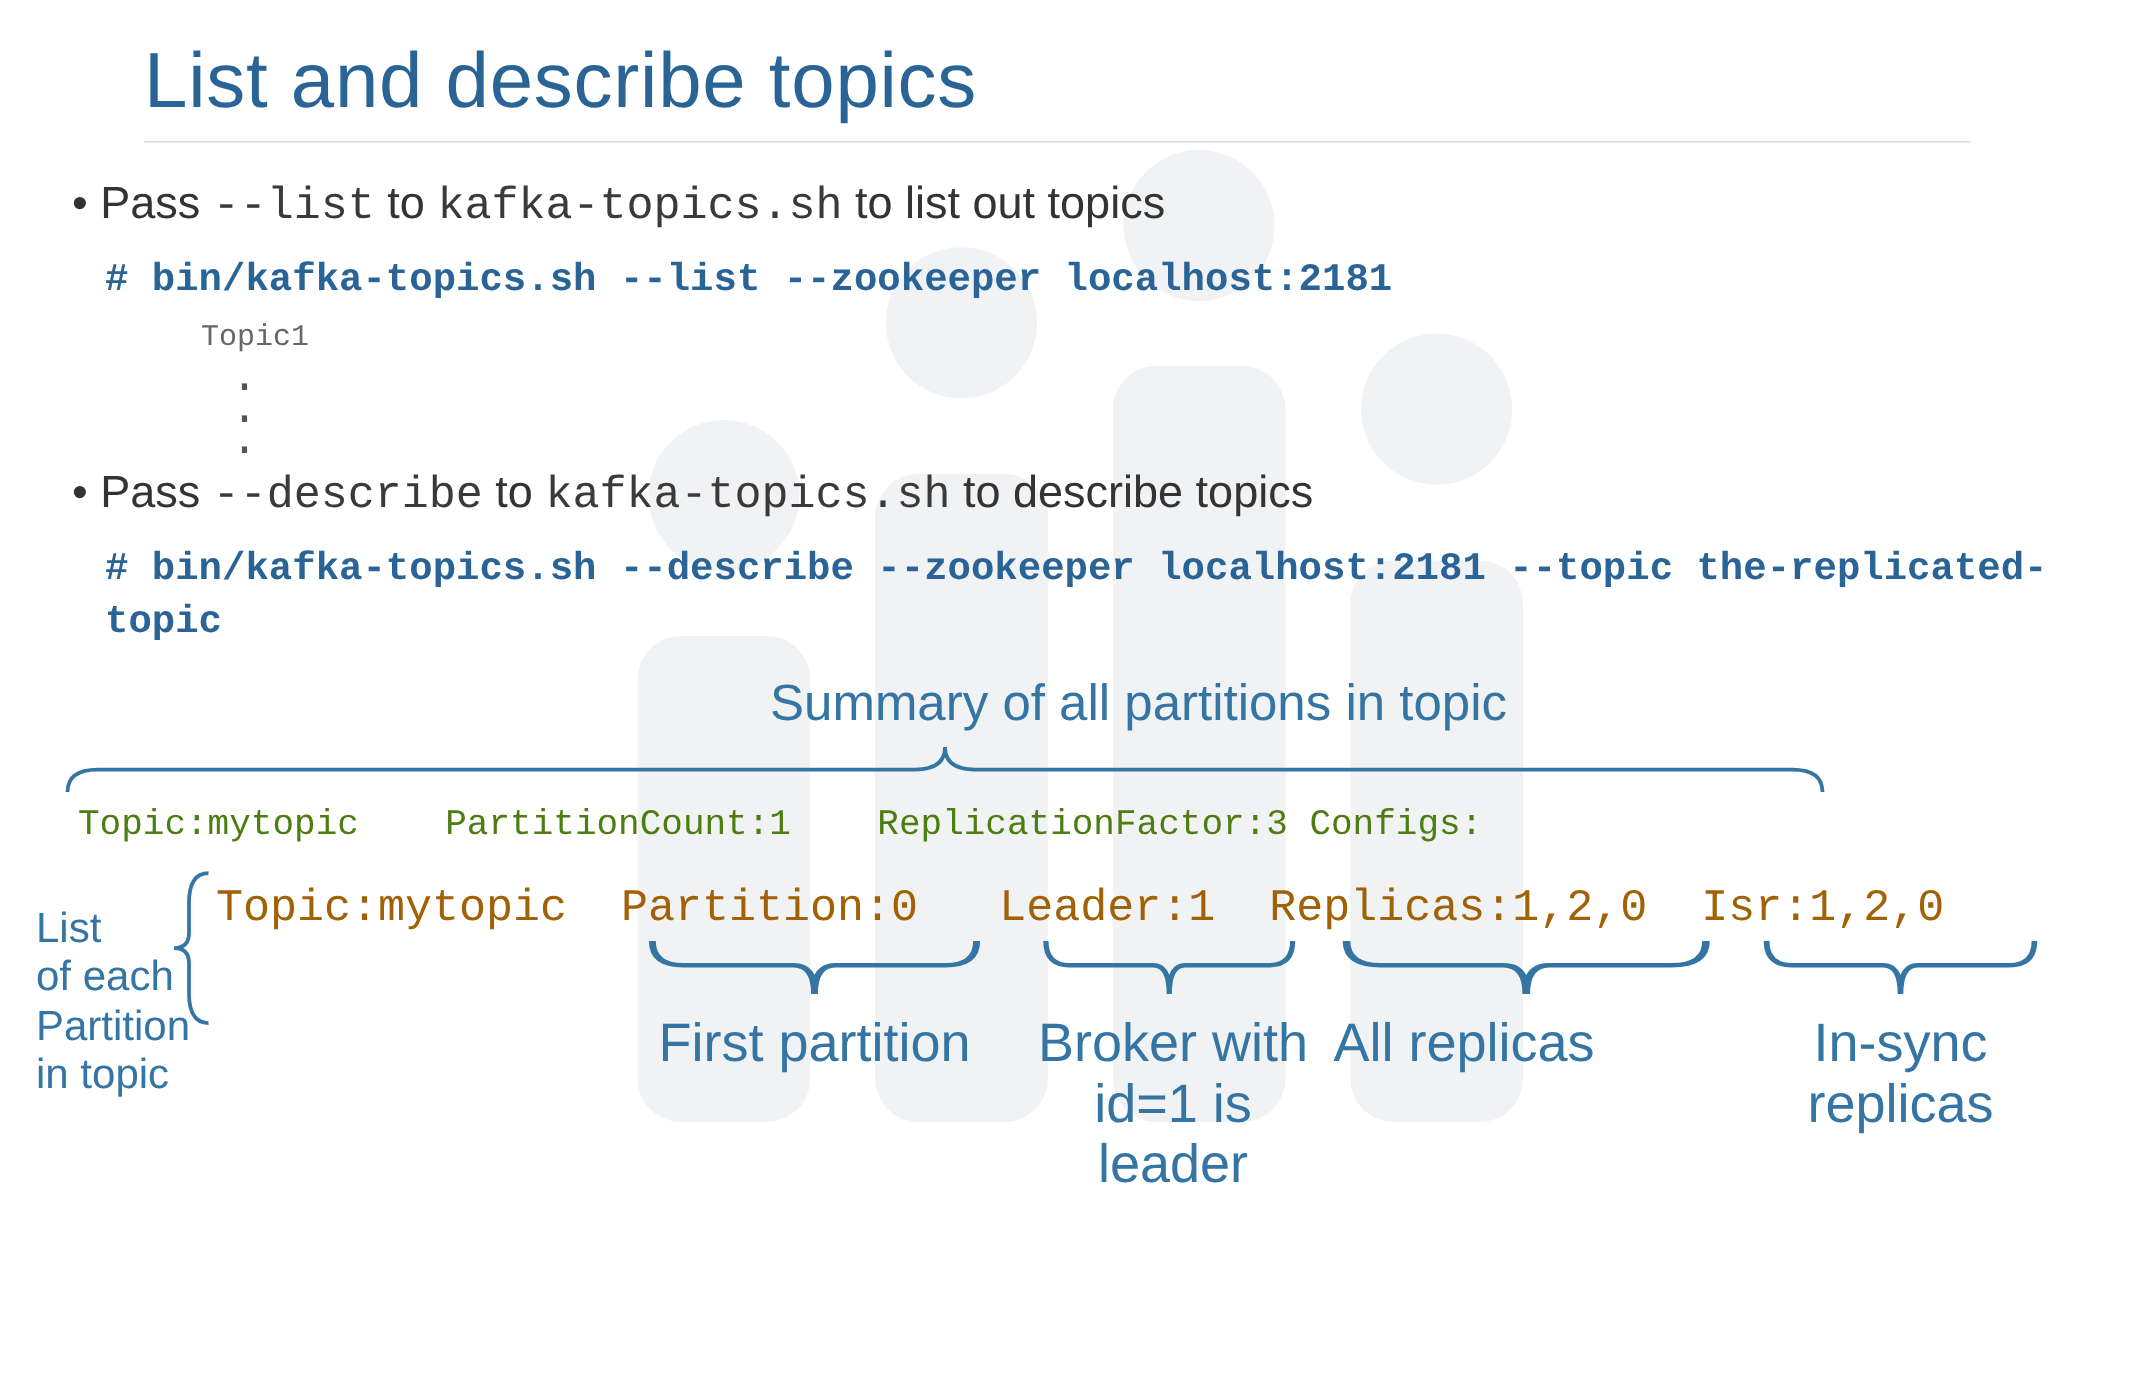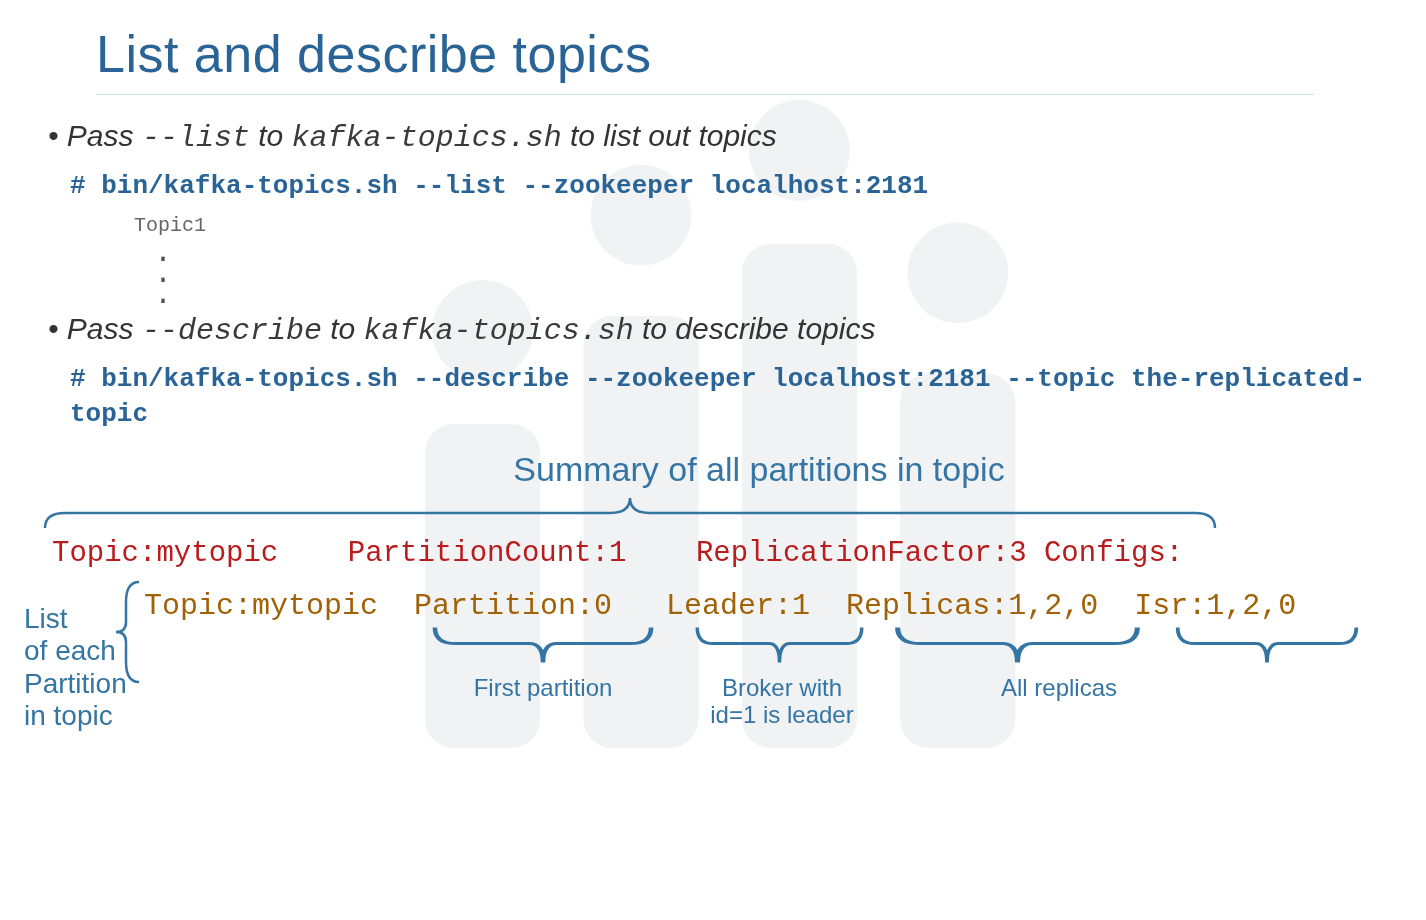--- a/index.html
+++ b/index.html
@@ -47,21 +47,20 @@
   .rule {
     margin: 8px 72px 24px 72px;
     border: none;
     border-top: 1px solid var(--border);
   }
   .bullet {
     font-size: 30px;
     color: #333333;
     margin: 0 0 6px 24px;
     font-weight: 400;
-    font-style: italic;
   }
   .bullet::before {
     content: "• ";
     color: #333;
   }
   .mono {
     font-family: "Courier New", Courier, monospace;
     color: var(--mono);
   }
   .cmd {
@@ -104,22 +103,22 @@
     left: 16px;
     top: 0;
     width: 1180px;
     height: 40px;
   }
   .row1 {
     position: absolute;
     top: 44px;
     left: 28px;
     font-family: "Courier New", Courier, monospace;
-    font-size: 29px;
-    color: #b91c1c;
+    font-size: 24px;
+    color: #4d7c0f;
     white-space: pre;
   }
   .row2 {
     position: absolute;
     top: 96px;
     left: 120px;
     font-family: "Courier New", Courier, monospace;
     font-size: 30px;
     color: #a16207;
     white-space: pre;
@@ -142,31 +141,31 @@
   }
   .bot-brace {
     position: absolute;
     top: 130px;
     height: 44px;
   }
   .bot-label {
     position: absolute;
     top: 182px;
     color: var(--blue);
-    font-size: 24px;
+    font-size: 36px;
     text-align: center;
     line-height: 1.12;
   }
   #b-part  { left: 404px; width: 230px; }
   #b-lead  { left: 668px; width: 175px; }
   #b-rep   { left: 866px; width: 255px; }
   #b-isr   { left: 1148px; width: 190px; }
   #l-part  { left: 404px; width: 230px; }
   #l-lead  { left: 658px; width: 200px; text-align: center; }
-  #l-rep   { left: 925px; width: 220px; }
+  #l-rep   { left: 842px; width: 220px; }
   #l-isr   { left: 1128px; width: 230px; }
 </style>
 </head>
 <body>
 
 <div class="slide">
   <div class="wm">
     <svg width="720" height="720" viewBox="0 0 100 100">
       <g fill="#1a3a5a">
         <rect x="10" y="45" width="16" height="45" rx="4"></rect>
@@ -240,15 +239,16 @@
       <div id="b-isr" class="bot-brace">
         <svg class="brace-svg" viewBox="0 0 100 30" width="100%" height="44" preserveAspectRatio="none">
           <path d="M3 3 Q3 14 12 14 L44 14 Q50 14 50 27 Q50 14 56 14 L88 14 Q97 14 97 3" fill="none" stroke="#3575a3" stroke-width="2"></path>
         </svg>
       </div>
 
       <div id="l-part" class="bot-label">First partition</div>
       <div id="l-lead" class="bot-label" style="white-space:pre-line;">Broker with
 id=1 is leader</div>
       <div id="l-rep" class="bot-label">All replicas</div>
+      <div id="l-isr" class="bot-label">In-sync replicas</div>
     </div>
   </div>
 </div>
 
 </body></html>

